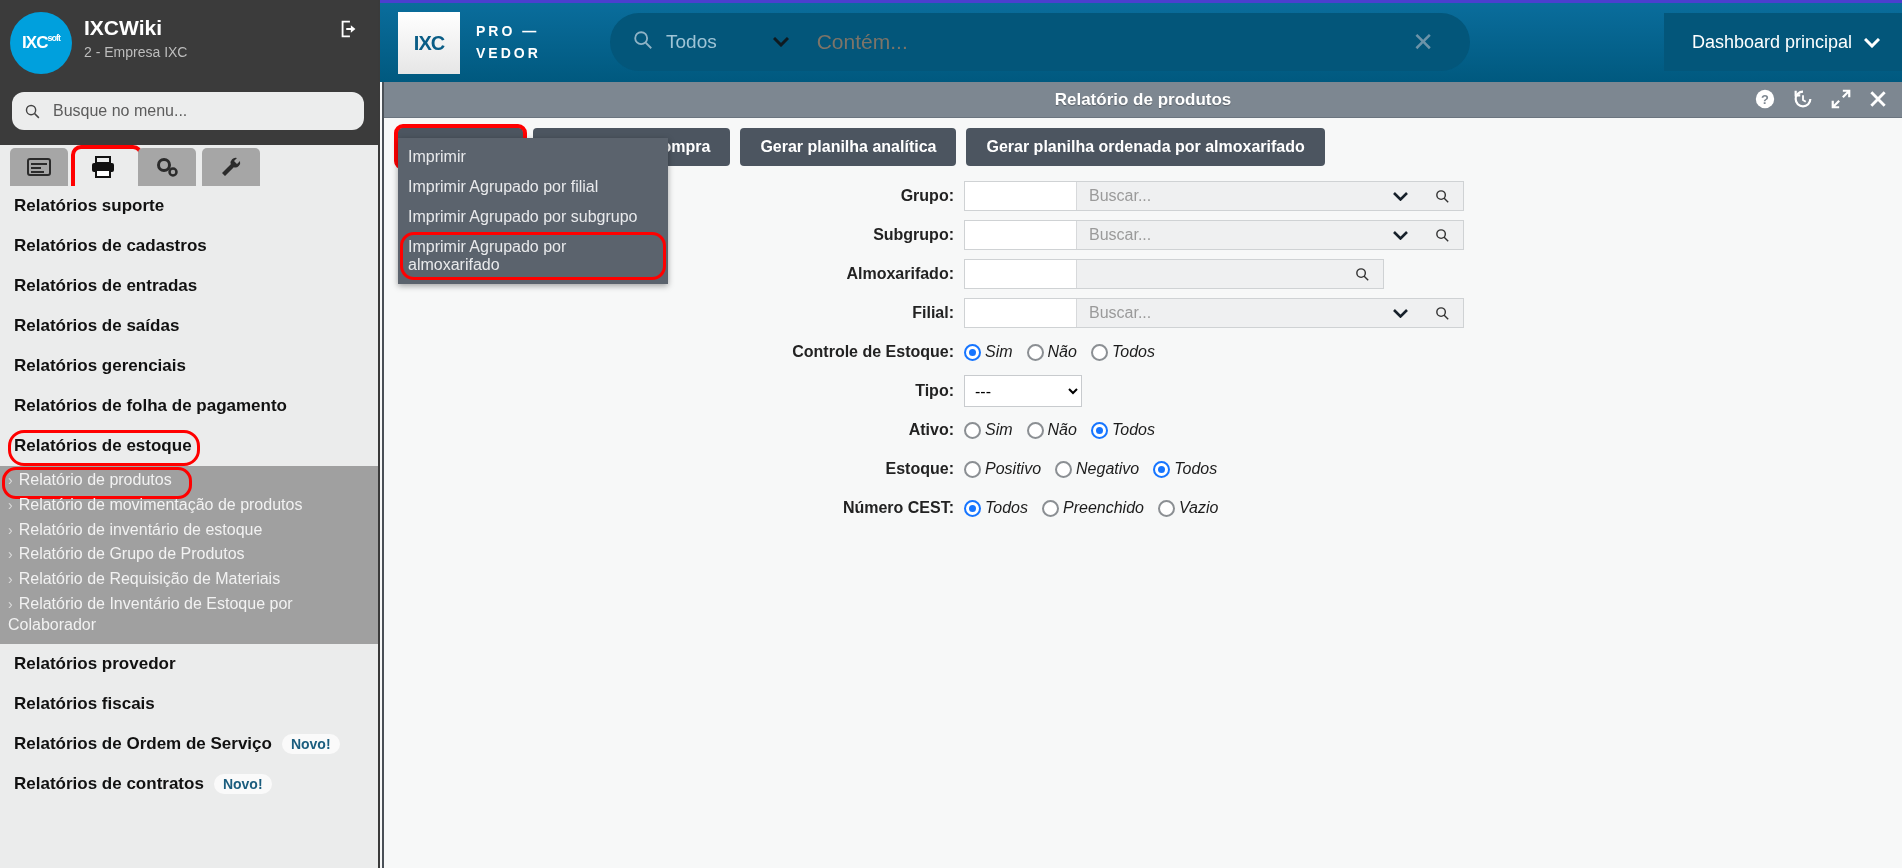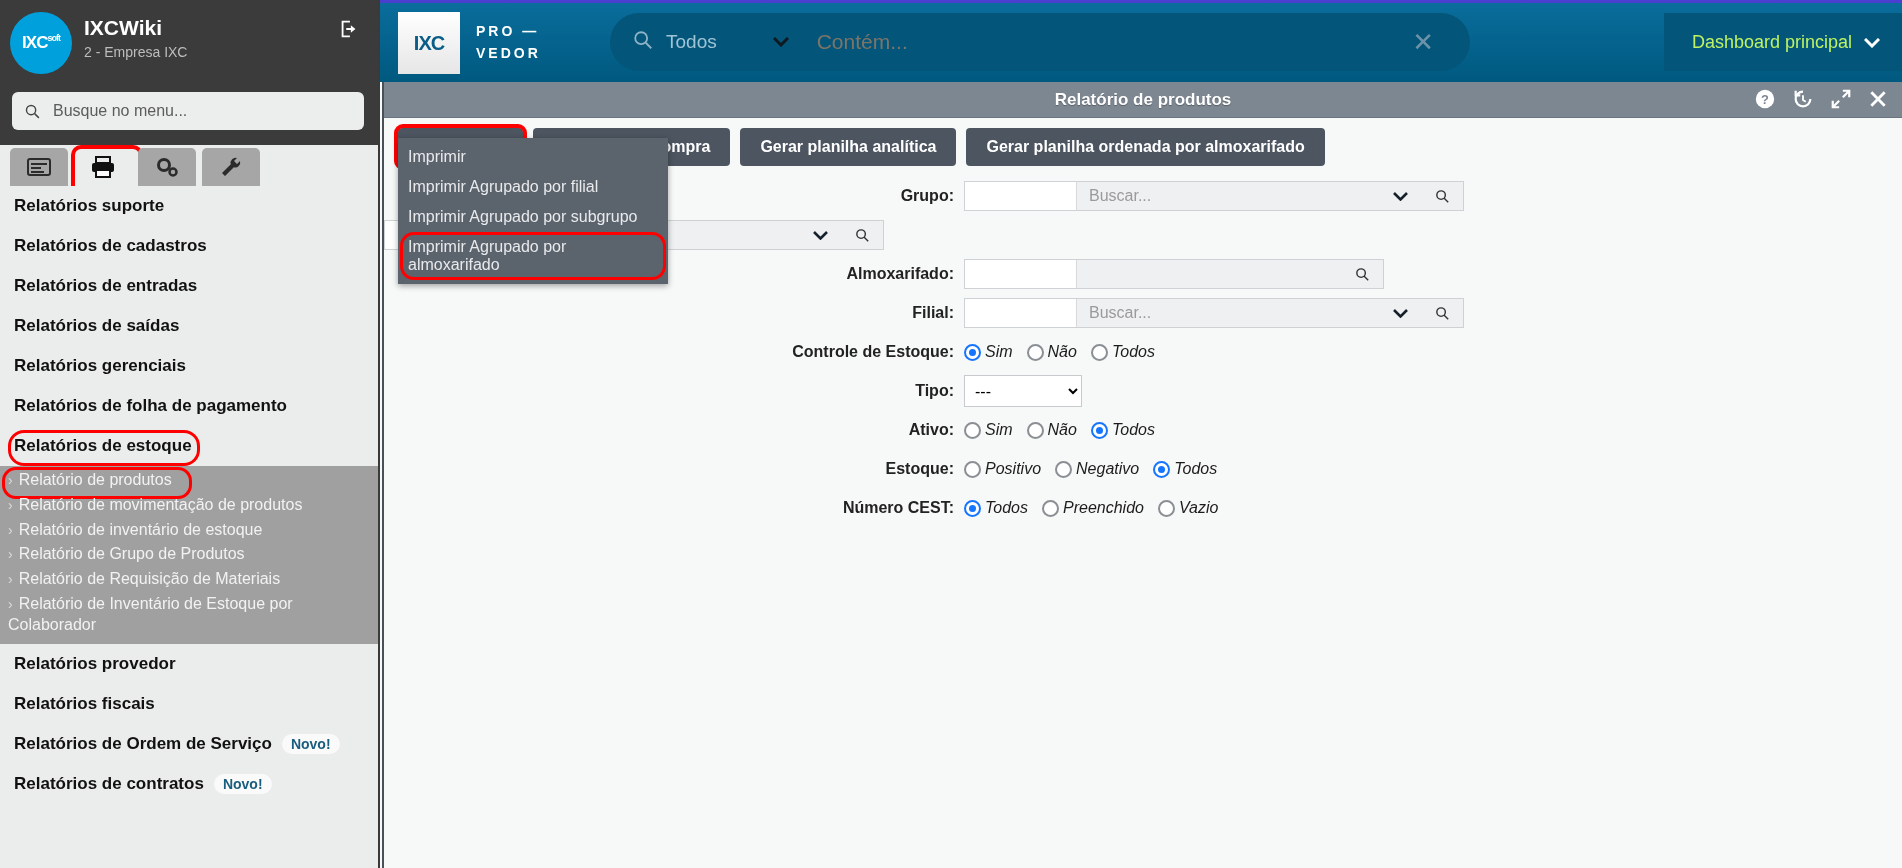--- a/index.html
+++ b/index.html
@@ -46,21 +46,21 @@
     color: #bdbdbd; font-size: 14px;
   }
   .sb-exit {
     position: absolute; right: 18px; top: 18px;
     width: 22px; height: 22px;
     cursor: pointer;
   }
   .sb-search {
     position: absolute; left: 12px; top: 92px;
     width: 352px; height: 38px;
-    background: #eceded; border-radius: 6px;
+    background: #eceded; border-radius: 12px;
     display: flex; align-items: center; padding: 0 12px;
   }
   .sb-search-ph { color: #5c5c5c; font-size: 16px; margin-left: 12px; }
 
   .sb-tabs {
     position: absolute; left: 0; top: 148px;
     display: flex; gap: 6px; padding-left: 10px;
     height: 40px;
   }
   .sb-tab {
@@ -148,21 +148,21 @@
   .tb-input-ph { color: #7d7468; font-size: 21px; margin-left: 28px; }
   .tb-clear {
     position: absolute; right: 36px; top: 50%; transform: translateY(-50%);
     color: #6c93a8; font-size: 26px; cursor: pointer;
   }
   .tb-dash {
     position: absolute; right: 0; top: 10px;
     height: 58px; padding: 0 22px 0 28px;
     background: #03567a;
     display: flex; align-items: center; gap: 12px;
-    color: #bef264; font-size: 18px; cursor: pointer;
+    color: #ffffff; font-size: 18px; cursor: pointer;
   }
 
   
   #panel {
     position: absolute; left: 382px; top: 82px;
     width: 1520px; height: 786px;
     background: #f7f8f8;
     border-left: 2px solid #4a5057;
   }
   .panel-head {
@@ -485,20 +485,21 @@
             </div>
             <div class="ic">
               <svg width="17" height="17" viewBox="0 0 24 24">
                 <circle cx="10" cy="10" r="6" stroke="#333" stroke-width="2" fill="none"></circle>
                 <line x1="14" y1="14" x2="20" y2="20" stroke="#333" stroke-width="2"></line>
               </svg>
             </div>
           </div>
         </div>
         <div class="frow">
+          <div class="flabel">Subgrupo:</div>
           <div class="fsearch">
             <div class="code"></div>
             <div class="ph">Buscar...</div>
             <div class="ic">
               <svg width="15" height="9" viewBox="0 0 15 9">
                 <path d="M1 1l6.5 6.5L14 1" stroke="#17212b" stroke-width="2.6" fill="none"></path>
               </svg>
             </div>
             <div class="ic">
               <svg width="17" height="17" viewBox="0 0 24 24">

